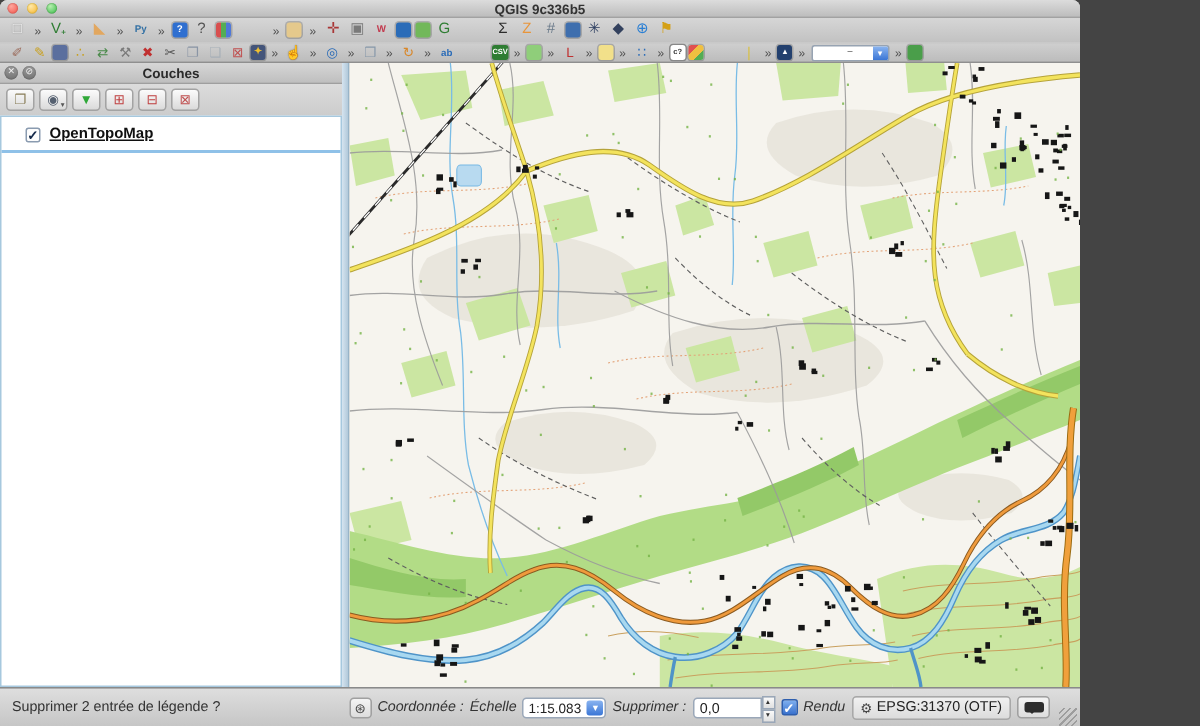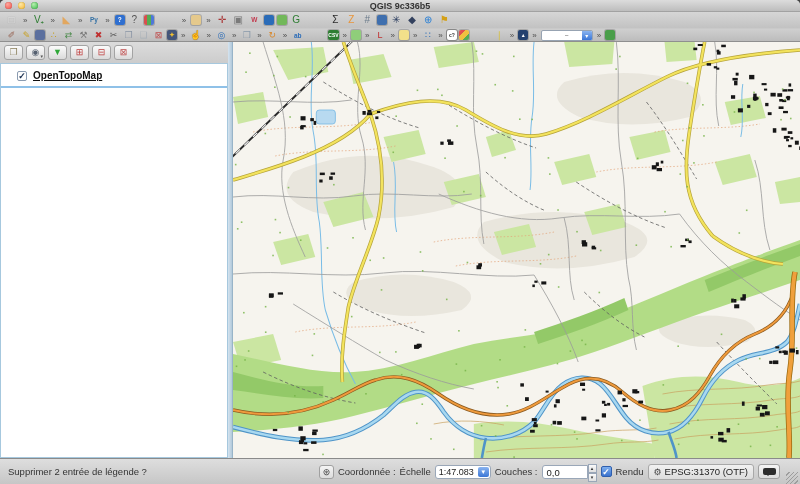--- a/index.html
+++ b/index.html
@@ -1,17 +1,17 @@
 <!DOCTYPE html>
 <html><head>
 <meta charset="utf-8">
 <style>
   html,body{margin:0;padding:0;background:#444;}
   *{box-sizing:border-box;}
-  .window{width:800px;height:484px;border-radius:5px 5px 0 0;overflow:hidden;display:flex;flex-direction:column;
+  .window{width:720px;height:484px;border-radius:5px 5px 0 0;overflow:hidden;display:flex;flex-direction:column;
     font-family:"Liberation Sans",sans-serif;background:#c8c8c8;}
   
   .titlebar{height:12px;flex:0 0 12px;background:linear-gradient(#dcdcdc,#bdbdbd);border-bottom:1px solid #a2a2a2;
     display:flex;align-items:center;padding:0 5px;position:relative;}
   .tl{width:7px;height:7px;border-radius:50%;margin-right:6px;flex:0 0 auto;}
   .tl.red{background:radial-gradient(circle at 35% 30%,#ffa79e,#f1544a);box-shadow:inset 0 0 1px #a33;}
   .tl.yellow{background:radial-gradient(circle at 35% 30%,#ffe9a8,#f6b42e);box-shadow:inset 0 0 1px #a80;}
   .tl.green{background:radial-gradient(circle at 35% 30%,#b8f0b0,#38bb49);box-shadow:inset 0 0 1px #272;}
   .wtitle{position:absolute;left:0;right:0;text-align:center;font-size:9px;font-weight:bold;color:#333;}
   
@@ -51,21 +51,21 @@
   .dropline{height:2px;background:#8fc1e8;margin-top:3px;}
   .splitter{width:5px;flex:0 0 5px;background:linear-gradient(90deg,#d5e4f0,#b2c9da);border-right:1px solid #98b4c8;}
   .map{flex:1;position:relative;background:#f6f4ee;overflow:hidden;}
   .map svg{position:absolute;inset:0;width:100%;height:100%;}
   
   .status{height:26px;flex:0 0 26px;border-top:1px solid #8a8a8a;background:linear-gradient(#dedede,#c6c6c6);
     display:flex;align-items:center;padding:0 2px 0 8px;font-size:9.5px;color:#222;gap:4px;white-space:nowrap;}
   .smsg{margin-right:auto;color:#333;}
   .sbtn{width:15px;height:14px;flex:0 0 auto;border:1px solid #a0a0a0;border-radius:3px;background:linear-gradient(#f4f4f4,#ddd);
     font-size:9px;line-height:12px;text-align:center;color:#444;}
-  .slabel{color:#333;flex:0 0 auto;}
+  .slabel{color:#333;flex:0 0 auto;font-style:italic;}
   .sinput{background:#fff;border:1px solid #9aa7b8;border-radius:3px;height:14px;line-height:13px;flex:0 0 auto;}
   .coord{width:168px;text-align:center;}
   .scombo{width:56px;height:14px;flex:0 0 auto;background:#fff;border:1px solid #9aa7b8;border-radius:3px;position:relative;display:flex;align-items:center;}
   .scval{padding-left:3px;font-size:9px;}
   .scdd{position:absolute;right:1px;top:1px;bottom:1px;width:11px;background:linear-gradient(#8ab4f0,#3a76d6);border-radius:2px;
     color:#fff;font-size:7px;display:flex;align-items:center;justify-content:center;}
   .sspin{width:46px;height:14px;flex:0 0 auto;background:#fff;border:1px solid #9aa7b8;border-radius:3px 0 0 3px;line-height:13px;padding-left:4px;}
   .stepper{width:9px;height:16px;flex:0 0 auto;display:flex;flex-direction:column;margin-left:-4px;}
   .stepper i{flex:1;font-style:normal;font-size:5px;line-height:7px;text-align:center;border:1px solid #9aa7b8;
     background:linear-gradient(#fafafa,#e0e0e0);color:#333;}
@@ -168,20 +168,25 @@
       <span class="tbcombo">
         <span class="cval">–</span>
         <span class="cdd">▾</span>
       </span>
       <span class="chev">»</span>
       <span class="ticon t2 ibox" style="background: rgb(74, 158, 74);"></span>
     </div>
 
   <div class="main">
     <div class="panel">
+      <div class="phead">
+        <span class="pdot">✕</span>
+        <span class="pdot">⊘</span>
+        <span class="ptitle">Couches</span>
+      </div>
       <div id="ptools" class="ptools">
           <span class="pbtn" style="color: rgb(138, 127, 90);">❐</span>
           <span class="pbtn" style="color: rgb(85, 96, 112);">◉<i class="pdd">▾</i></span>
           <span class="pbtn" style="color: rgb(47, 168, 56);">▼</span>
           <span class="pbtn" style="color: rgb(192, 64, 64);">⊞</span>
           <span class="pbtn" style="color: rgb(192, 64, 64);">⊟</span>
           <span class="pbtn" style="color: rgb(192, 80, 80);">⊠</span>
         </div>
       <div class="ptree">
         <div class="lrow">
@@ -600,24 +605,24 @@
       </svg>
     </div>
   </div>
 
   <div class="status">
     <span class="smsg">Supprimer 2 entrée de légende ?</span>
     <span class="sbtn"><span>⊛</span></span>
     <span class="slabel">Coordonnée :</span>
     <span class="slabel">Échelle</span>
     <span class="scombo">
-      <span class="scval">1:47.083</span>
+      <span class="scval">1:15.083</span>
       <span class="scdd">▾</span>
     </span>
-    <span class="slabel">Couches :</span>
+    <span class="slabel">Supprimer :</span>
     <span class="sspin">0,0</span>
     <span class="stepper">
         <i>▴</i>
         <i>▾</i>
       </span>
     <span class="scheck" id="rendercb">✓</span>
     <span class="slabel">Rendu</span>
     <span class="scrs">
       <span class="gear">⚙</span>
       <span>EPSG:31370 (OTF)</span>

